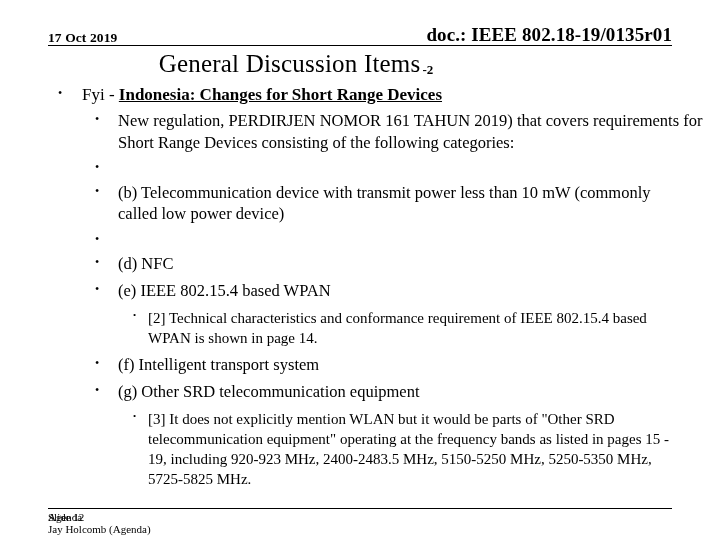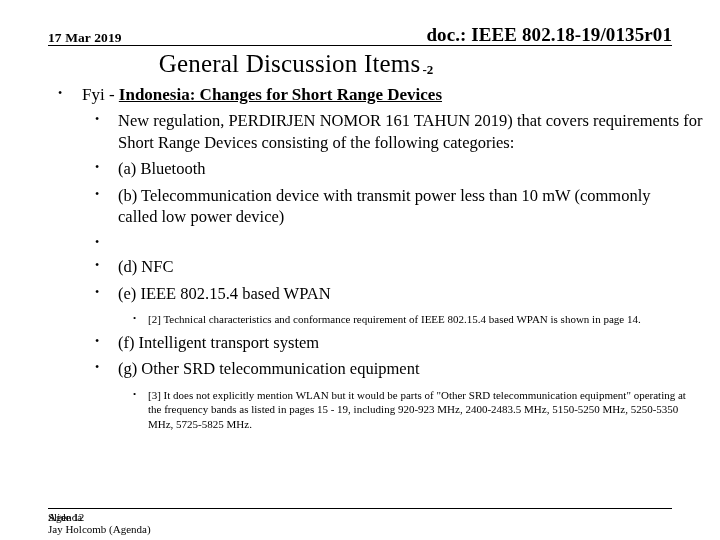--- a/index.html
+++ b/index.html
@@ -129,21 +129,21 @@
     margin-top: 8px;
     font-size: 11.6px;
     line-height: 1.33;
   }
   .lvl3 .bullet {
     width: 15px;
     font-size: 9px;
     line-height: 1.5;
   }
   .lvl3 .text {
-    font-size: 11px;
+    font-size: 15px;
     padding-right: 31px;
   }
 
   .u { text-decoration: underline; }
   .b { font-weight: bold; }
 
   .w-narrow { max-width: 575px; }
   .w-mid    { max-width: 540px; }
 
   
@@ -169,21 +169,21 @@
     pointer-events: none;
   }
   .footer-left, .footer-right { position: relative; z-index: 2; }
 </style>
 </head>
 <body>
 
 <div class="slide">
 
   <div class="header">
-    <span class="header-date">17 Mar 2019</span>
+    <span class="header-date">17 Oct 2019</span>
     <span class="header-doc">doc.: IEEE 802.18-19/0135r01</span>
   </div>
 
   <div class="title-block">
     <span class="title-main">General Discussion Items</span><span class="title-suffix">-2</span>
   </div>
 
   <div class="body">
 
     <div class="row lvl1">
@@ -191,21 +191,20 @@
       <span class="text"><span>Fyi - </span><span class="u b">Indonesia:  Changes for Short Range Devices</span></span>
     </div>
 
     <div class="row lvl2">
       <span class="bullet">•</span>
       <span class="text">New regulation, PERDIRJEN NOMOR 161 TAHUN 2019) that covers requirements for Short Range Devices consisting of the following categories:</span>
     </div>
 
     <div class="row lvl2">
       <span class="bullet">•</span>
-      <span class="text">(a)  Bluetooth</span>
     </div>
 
     <div class="row lvl2">
       <span class="bullet">•</span>
       <span class="text w-narrow">(b)  Telecommunication device with transmit power less than 10 mW (commonly called low power device)</span>
     </div>
 
     <div class="row lvl2">
       <span class="bullet">•</span>
     </div>

